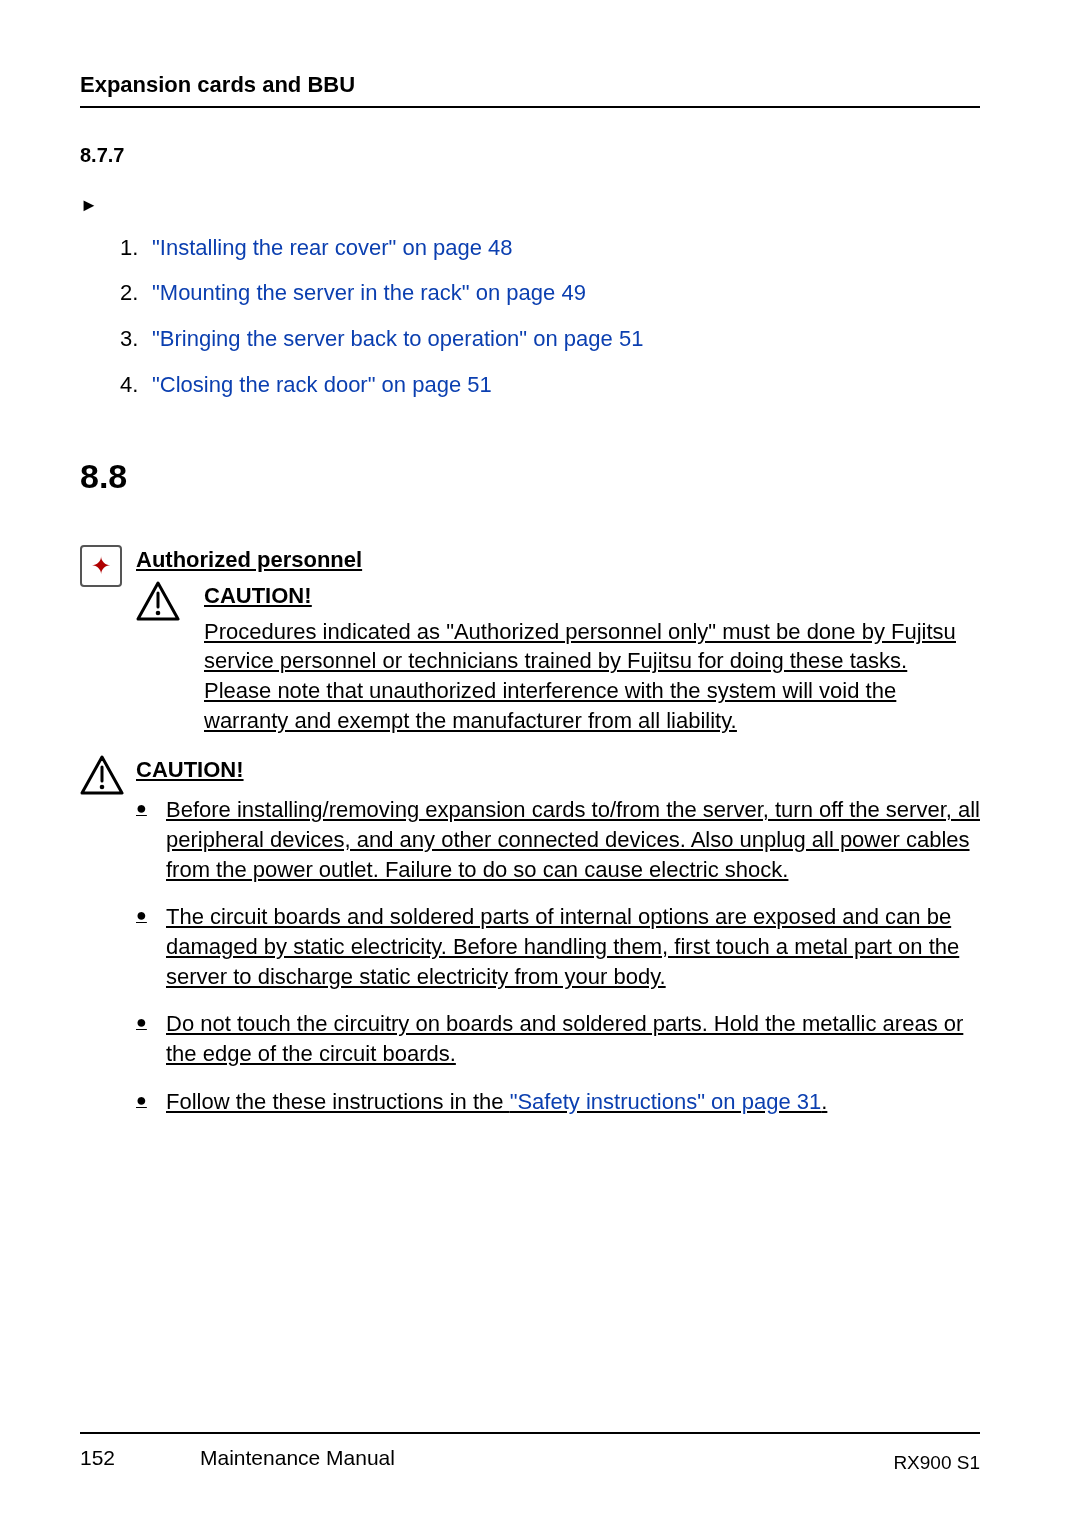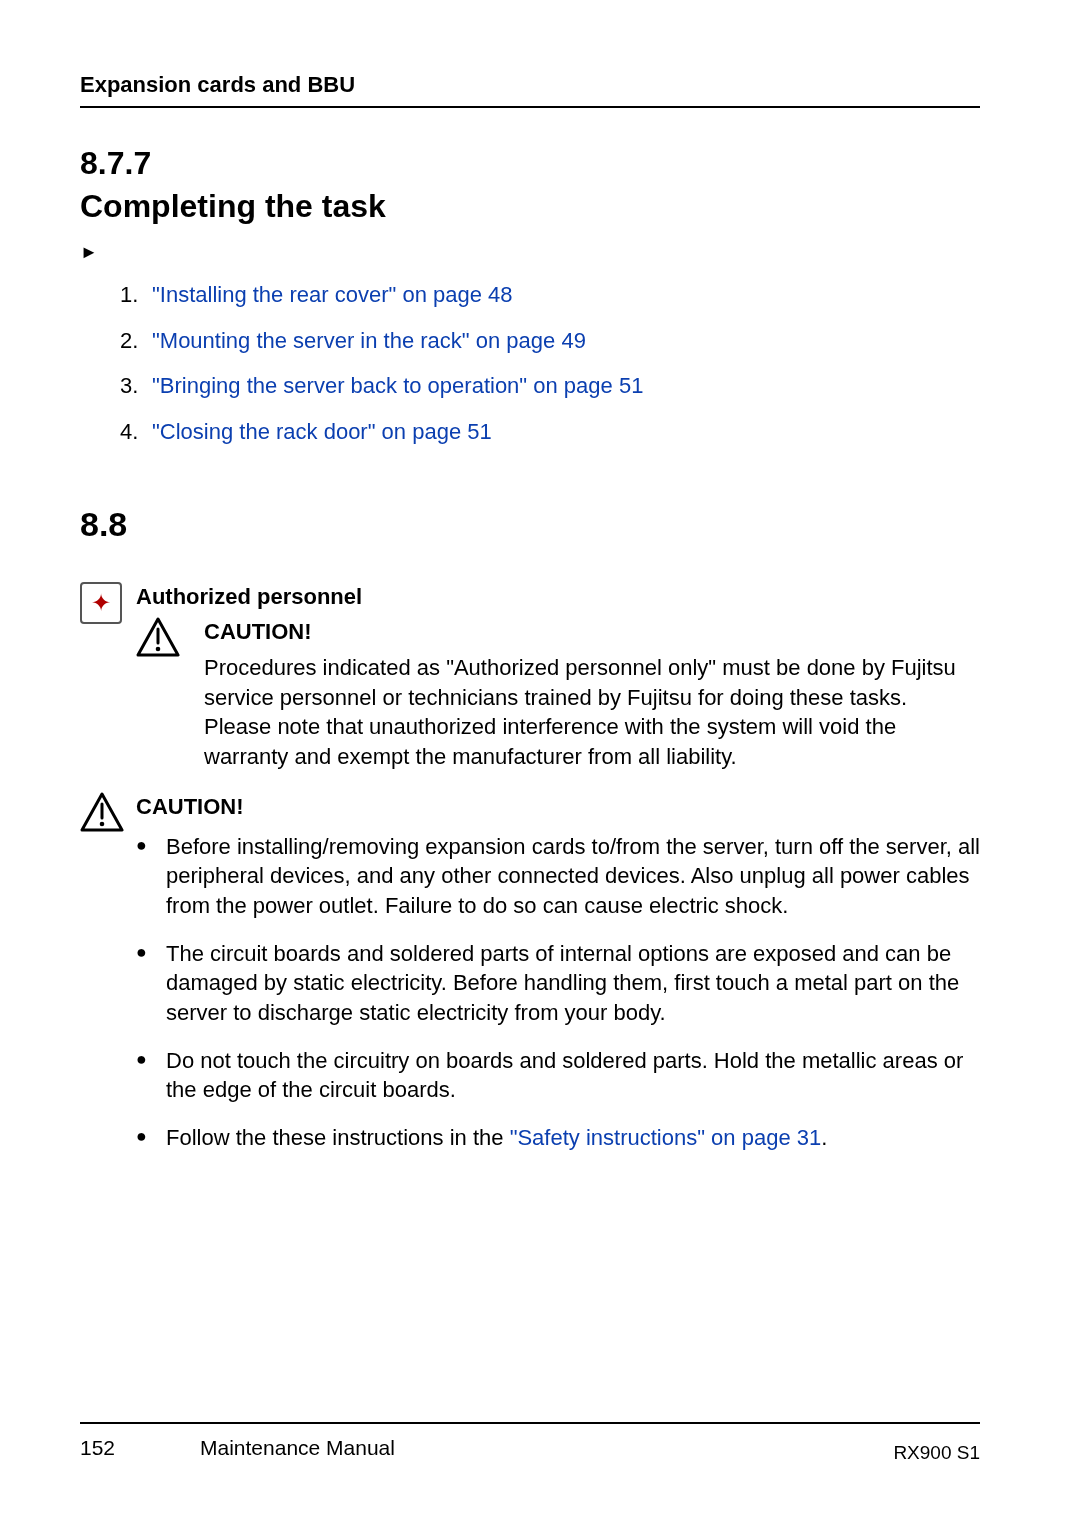--- a/index.html
+++ b/index.html
@@ -23,24 +23,23 @@
     font-size: 22px;
     margin-bottom: 6px;
   }
   .hr-top {
     border: none;
     border-top: 2px solid #000;
     margin: 0 0 34px 0;
   }
   .h-sub {
     font-weight: bold;
-    font-size: 32px;
-    display: flex;
-    margin-bottom: 10px;
-    flex-direction: column;
+    font-size: 20px;
+    display: flex;
+    margin-bottom: 22px;
   }
   .h-sub .num { width: 90px; }
   .proc-line {
     display: flex;
     margin-bottom: 14px;
   }
   .proc-line .arrow {
     width: 30px;
     flex: none;
     font-size: 18px;
@@ -58,34 +57,35 @@
     flex: none;
   }
   .link {
     color: #0b3fb0;
   }
   .h-main {
     font-weight: bold;
     font-size: 34px;
     display: flex;
     margin-top: 55px;
-    margin-bottom: 34px;
+    margin-bottom: 45px;
   }
   .h-main .num { width: 100px; }
 
   .note-block {
     display: flex;
     margin-bottom: 20px;
   }
   .note-icon-col {
     width: 56px;
     flex: none;
   }
   .note-body {
     flex: 1;
+    text-decoration: underline;
   }
   .note-title {
     font-weight: bold;
     margin-bottom: 6px;
   }
 
   .auth-icon {
     width: 42px;
     height: 42px;
     border: 2px solid #555;
@@ -119,21 +119,21 @@
     flex: none;
     font-size: 18px;
     line-height: 26px;
   }
   .last-inline .link { display: inline; }
 
   .footer-wrap {
     position: absolute;
     left: 80px;
     right: 80px;
-    bottom: 60px;
+    bottom: 50px;
   }
   .hr-bot {
     border: none;
     border-top: 2px solid #000;
     margin: 0 0 10px 0;
   }
   .footer-row {
     display: flex;
     justify-content: space-between;
     font-size: 21px;
@@ -145,21 +145,20 @@
 </head>
 <body>
 
 <div class="page">
 
   <div class="running-header">Expansion cards and BBU</div>
   <hr class="hr-top">
 
   <div class="h-sub">
     <span class="num">8.7.7</span>
-    <span>Completing the task</span>
   </div>
 
   <div class="proc-line">
     <span class="arrow">►</span>
   </div>
 
   <div class="ol-links">
     <div class="ol-item">
       <span class="idx">1.</span>
       <span class="link">"Installing the rear cover" on page 48</span>

